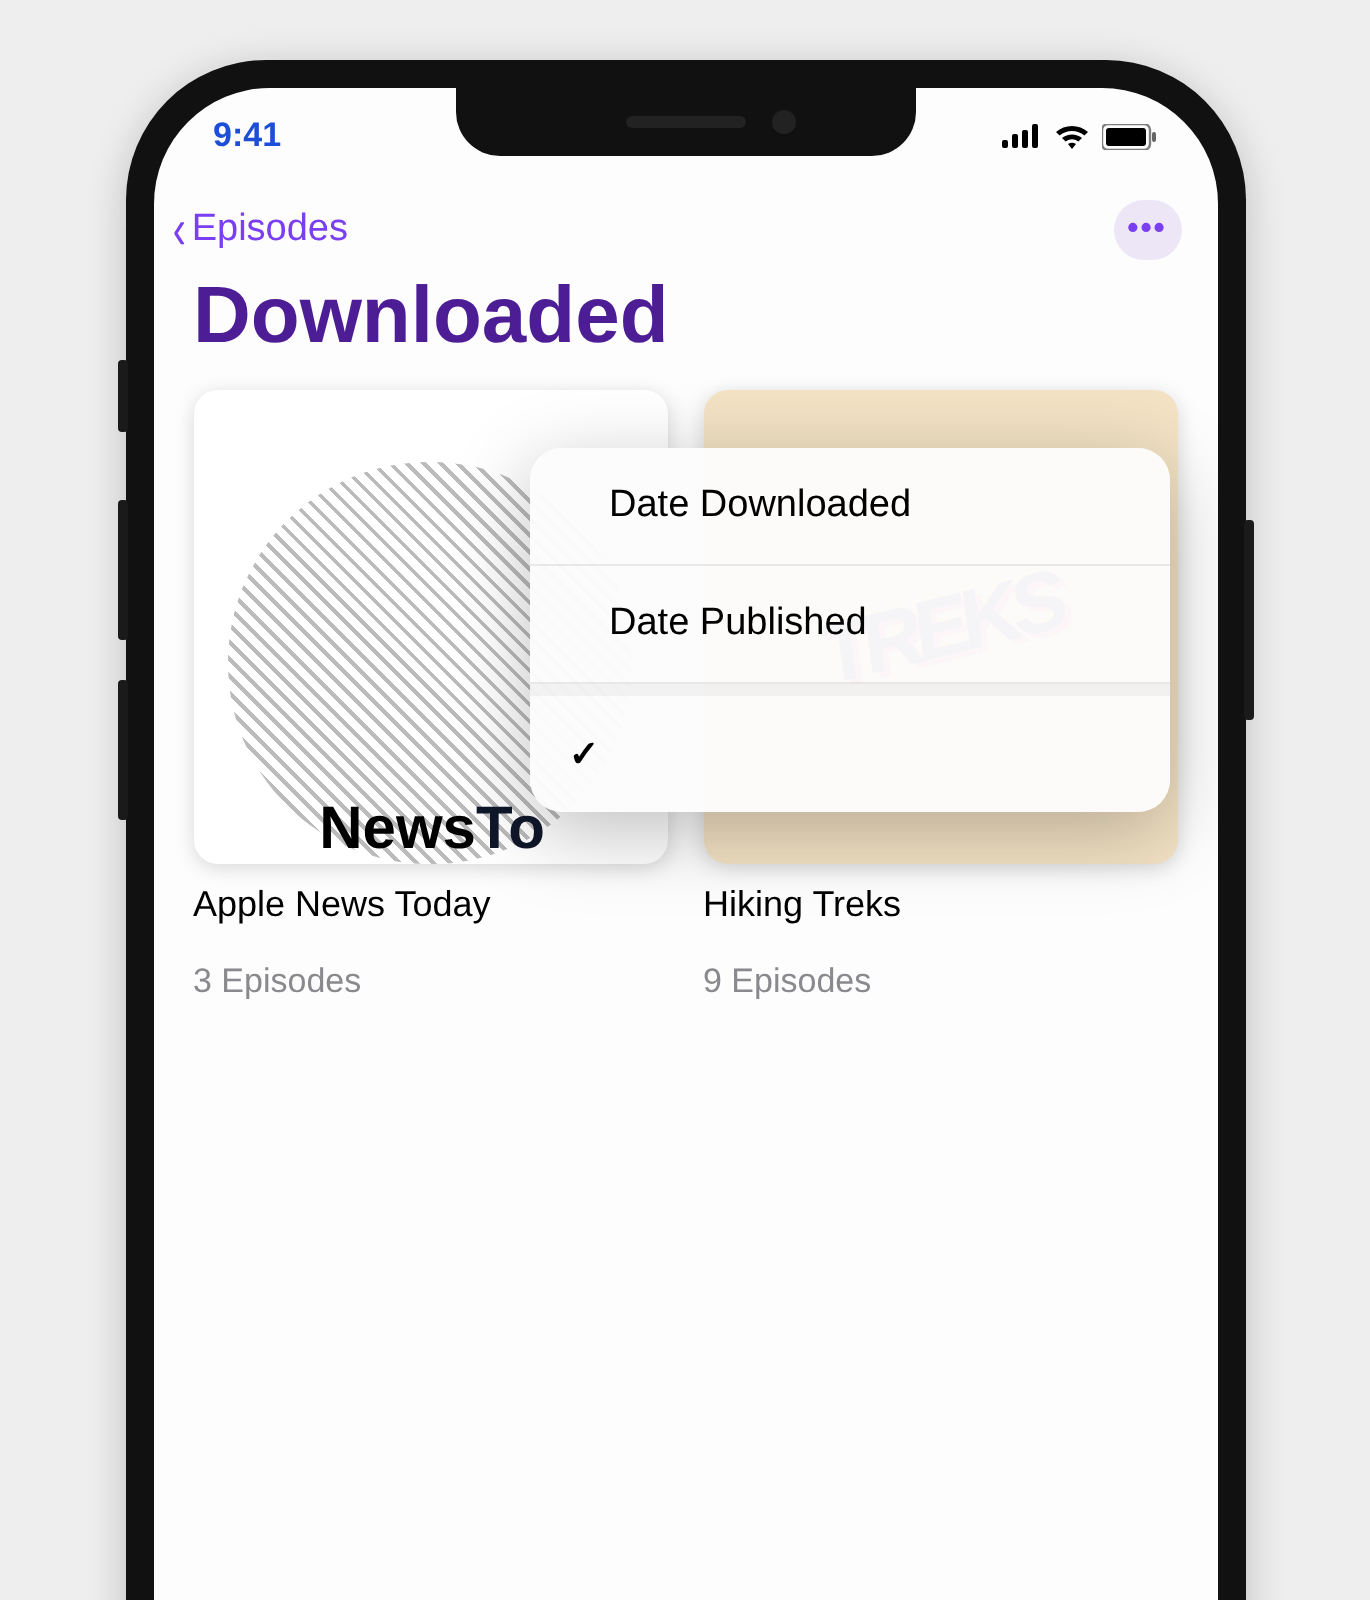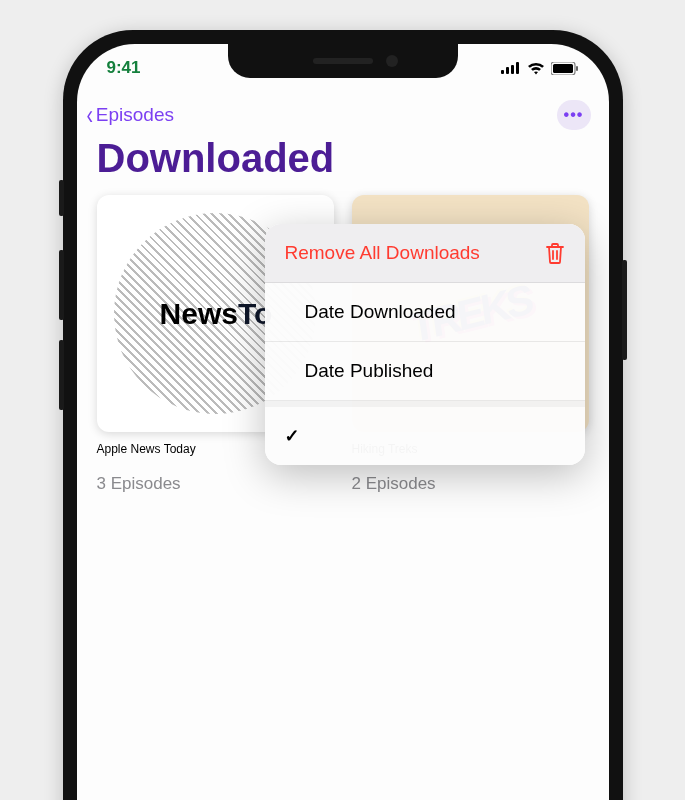--- a/index.html
+++ b/index.html
@@ -62,21 +62,21 @@
     width: 12px; height: 12px; background: #222; border-radius: 50%; position: absolute; right: 60px; top: 11px;
   }
   .status-bar {
     height: 48px;
     display: flex;
     justify-content: space-between;
     align-items: center;
     padding: 0 30px;
     font-size: 17px;
     font-weight: 600;
-    color: #15803d;
+    color: #1d4ed8;
   }
   .status-right {
     display: flex;
     align-items: center;
     gap: 6px;
   }
   .nav-bar {
     display: flex;
     align-items: center;
     justify-content: space-between;
@@ -121,21 +121,21 @@
   }
   .card {
     flex: 1;
   }
   .thumb {
     width: 100%;
     aspect-ratio: 1/1;
     border-radius: 12px;
     box-shadow: 0 2px 10px rgba(0,0,0,0.15);
     display: flex;
-    align-items: center;
+    align-items: flex-end;
     justify-content: center;
     overflow: hidden;
     position: relative;
   }
   .thumb1 {
     background: #fff;
   }
   .thumb1 .circle {
     width: 85%; height: 85%;
     border-radius: 50%;
@@ -167,21 +167,21 @@
   .thumb2 .block {
     font-size: 42px;
     font-weight: 900;
     color: #2a2a72;
     transform: rotate(-14deg) skewX(-6deg);
     text-shadow: 3px 3px 0 #e84393, -2px -2px 0 #f4d35e;
     letter-spacing: -4px;
   }
   .card-title {
     margin-top: 10px;
-    font-size: 12px;
+    font-size: 18px;
     color: #000;
   }
   .card-sub {
     font-size: 17px;
     color: #8a8a8e;
     margin-top: 18px;
   }
   .popover {
     position: absolute;
     top: 180px;
@@ -284,33 +284,25 @@
         </div>
         <div class="card-title">Apple News Today</div>
         <div class="card-sub">3 Episodes</div>
       </div>
 
       <div class="card">
         <div class="thumb thumb2">
           <div class="block">TREKS</div>
         </div>
         <div class="card-title">Hiking Treks</div>
-        <div class="card-sub">2 Episodes</div>
+        <div class="card-sub">9 Episodes</div>
       </div>
     </div>
 
     <div class="popover">
-      <div class="pop-item destructive">
-        <span class="lbl">Remove All Downloads</span>
-        <span class="trash-icon">
-          <svg width="20" height="22" viewBox="0 0 20 22" fill="none" stroke="#ff3b30" stroke-width="1.8" stroke-linecap="round">
-              <path d="M2 5 H18 M7 5 V3 A1 1 0 0 1 8 2 H12 A1 1 0 0 1 13 3 V5 M4 5 L5 20 A1 1 0 0 0 6 21 H14 A1 1 0 0 0 15 20 L16 5 M8 9 V17 M12 9 V17"></path>
-            </svg>
-        </span>
-      </div>
       <div class="pop-item">
         <span class="check"></span>
         <span class="lbl">Date Downloaded</span>
       </div>
       <div class="pop-item">
         <span class="check"></span>
         <span class="lbl">Date Published</span>
       </div>
       <div class="pop-item sec">
         <span class="check">✓</span>

